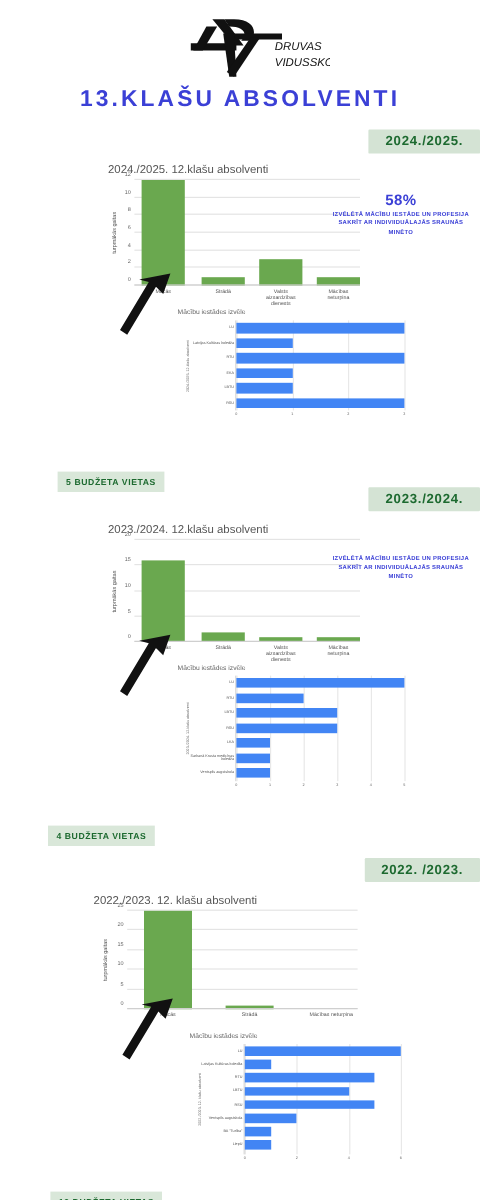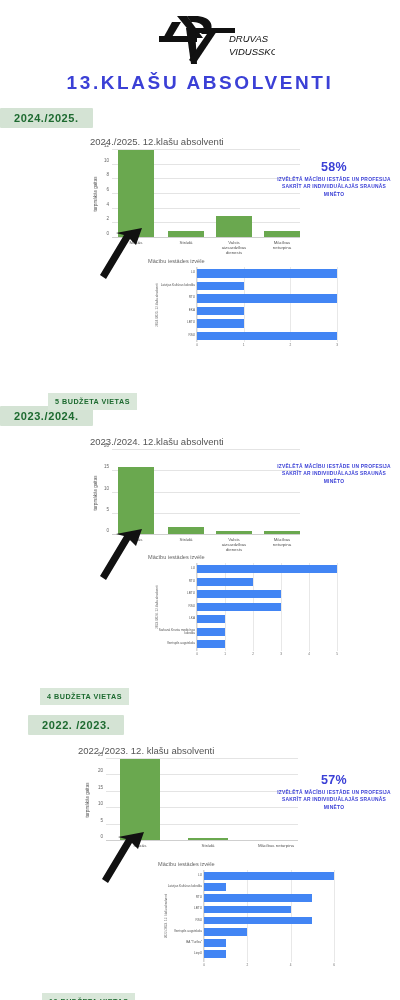--- a/index.html
+++ b/index.html
@@ -15,21 +15,21 @@
   .main-title{
     text-align:center;color:#3b40d6;font-weight:bold;
     font-size:19px;letter-spacing:2.6px;margin-top:2px;
   }
   
   .year-chip{
     background:#d4e3d4;color:#1d6a30;font-weight:bold;
     font-size:11px;letter-spacing:.6px;
     padding:4px 14px;display:inline-block;border-radius:1px;
   }
-  .chip-row{text-align:left;margin-top:14px;}
+  .chip-row{text-align:right;margin-top:14px;}
   
   .section{position:relative;width:400px;}
   
   .colchart{position:relative;}
   .colchart .c-title{
     font-size:9.5px;color:#555;font-weight:normal;margin:0 0 3px 0;
     font-family:"Liberation Sans",sans-serif;
   }
   .plot{position:relative;}
   .ylab{
@@ -270,24 +270,20 @@
       <div class="bar" style="left:14px;width:40px;height:82px;"></div>
       <div class="bar" style="left:82px;width:40px;height:3.3px;"></div>
       <div class="bar" style="left:150px;width:40px;height:0px;"></div>
       <div class="xtick" style="left:14px;width:40px;">Mācās</div>
       <div class="xtick" style="left:82px;width:40px;">Strādā</div>
       <div class="xtick" style="left:144px;width:52px;">Mācības neturpina</div>
       <div class="axis-base"></div>
     </div>
   </div>
 
-  <div class="pct-block" style="left:272px;top:38px;width:124px;">
-    <div class="pct-num">57%</div>
-    <div class="pct-txt">IZVĒLĒTĀ MĀCĪBU IESTĀDE UN PROFESIJA SAKRĪT AR INDIVIIDUĀLAJĀS SRAUNĀS MINĒTO</div>
-  </div>
 
   <svg class="arrow" style="left:62px;top:92px;" width="110" height="75">
     <polygon points="82,5 76,22 70,16 46,56 40,52 64,12 56,10" fill="#111"></polygon>
   </svg>
   <div class="budget" style="left:42px;top:258px;">19 BUDŽETA VIETAS</div>
 
   <div class="hbar-wrap" style="left:158px;top:126px;width:200px;">
     <div class="hb-title">Mācību iestādes izvēle</div>
     <div class="hb-plot" style="height:92px;margin-left:45px;width:130px;">
       <div class="hb-ylab" style="left:-60px;">2022./2023. 12. klašu absolventi</div>

